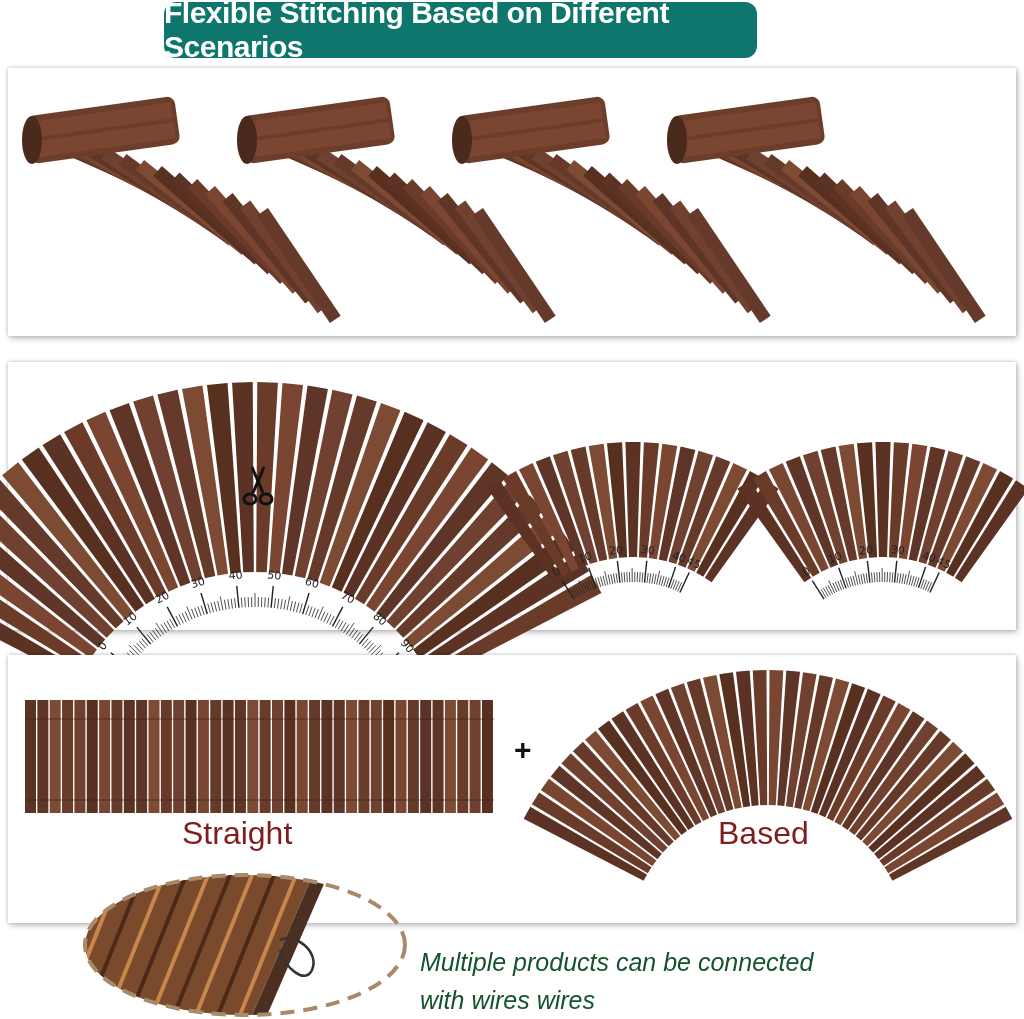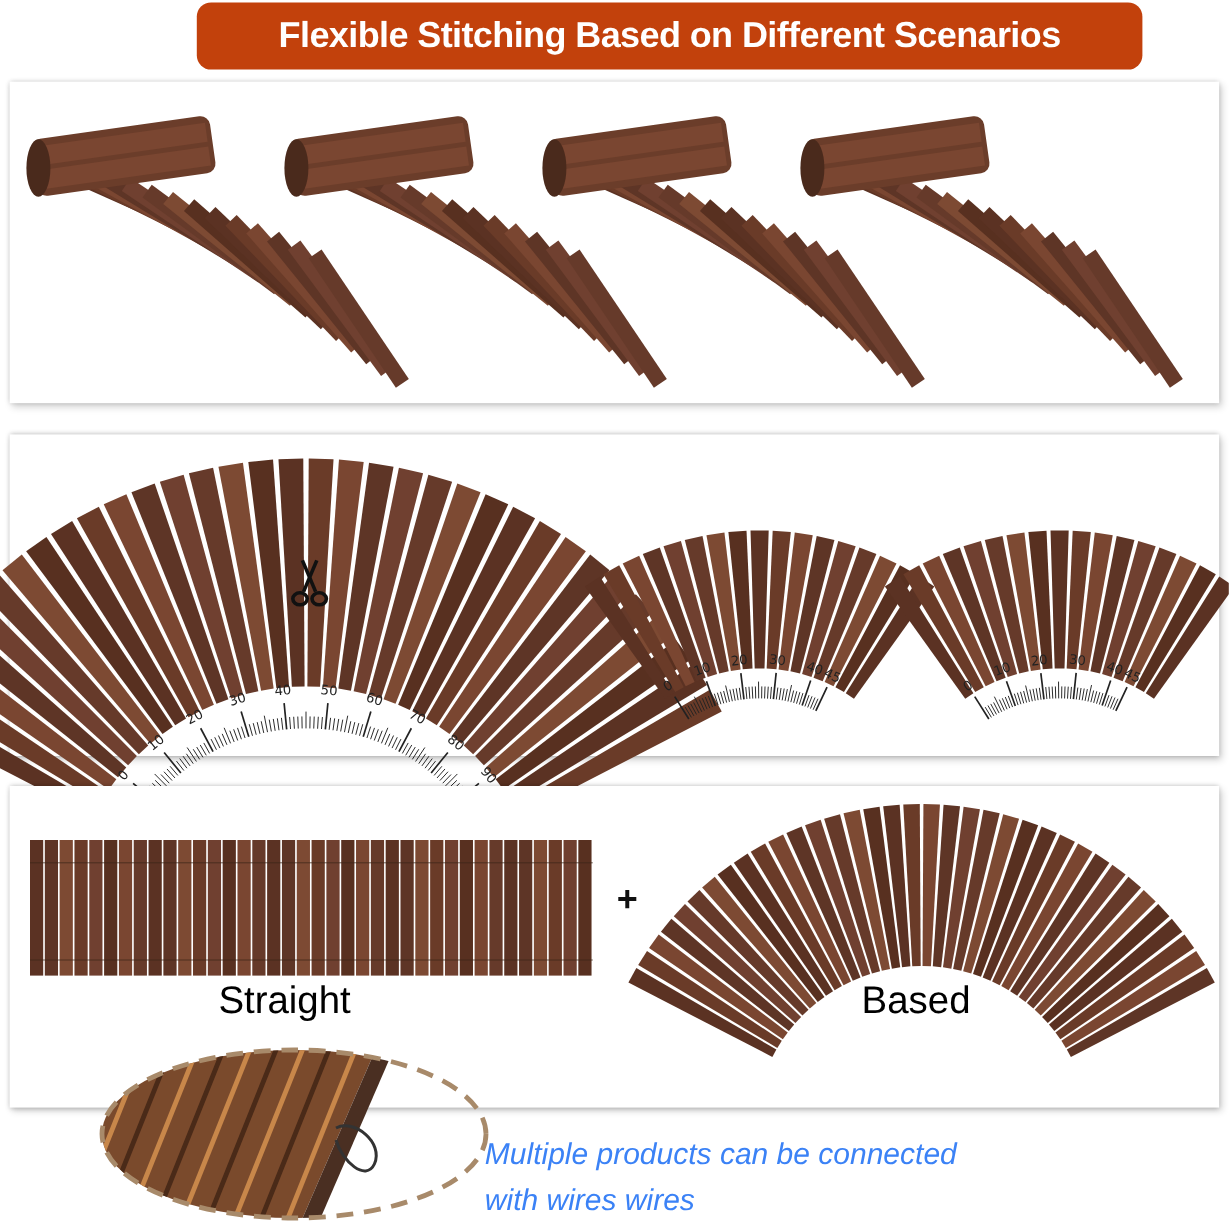--- a/index.html
+++ b/index.html
@@ -1,26 +1,26 @@
 <!DOCTYPE html>
 <html><head>
 <meta charset="utf-8">
 <style>
   html, body { margin:0; padding:0; }
   body { width:1024px; height:1019px; background:#ffffff; position:relative; overflow:hidden; font-family:"Liberation Sans", sans-serif; }
-  .banner { position:absolute; left:164px; top:2px; width:788px; height:56px; background:#c2410c; border-radius:12px; display:flex; align-items:center; justify-content:center; }
+  .banner { position:absolute; left:164px; top:2px; width:593px; height:56px; background:#0f766e; border-radius:12px; display:flex; align-items:center; justify-content:center; }
   .banner span { color:#ffffff; font-weight:bold; font-size:30px; letter-spacing:-0.5px; font-family:"Liberation Sans", sans-serif; }
   .panel { position:absolute; left:8px; width:1008px; background:#ffffff; box-shadow:0 0 4px rgba(0,0,0,0.25), 2px 3px 6px rgba(0,0,0,0.18); }
   .p1 { top:68px; height:268px; }
   .p2 { top:362px; height:268px; }
   .p3 { top:655px; height:268px; }
   svg { position:absolute; overflow:visible; }
-  .label { position:absolute; color:#000000; font-size:32px; font-family:"Liberation Sans", sans-serif; }
+  .label { position:absolute; color:#7f1d1d; font-size:32px; font-family:"Liberation Sans", sans-serif; }
   .plus { position:absolute; font-size:30px; font-weight:bold; color:#111; }
-  .caption { position:absolute; left:404px; font-style:italic; font-size:25px; color:#3b82f6; line-height:38px; font-family:"Liberation Sans", sans-serif; }
+  .caption { position:absolute; left:420px; font-style:italic; font-size:25px; color:#14532d; line-height:38px; font-family:"Liberation Sans", sans-serif; }
 </style>
 </head>
 <body>
 
 <div class="banner">
   <span>Flexible Stitching Based on Different Scenarios</span>
 </div>
 
 <div class="panel p1">
   <svg id="rolls" width="1008" height="268" style="left:0;top:0">

